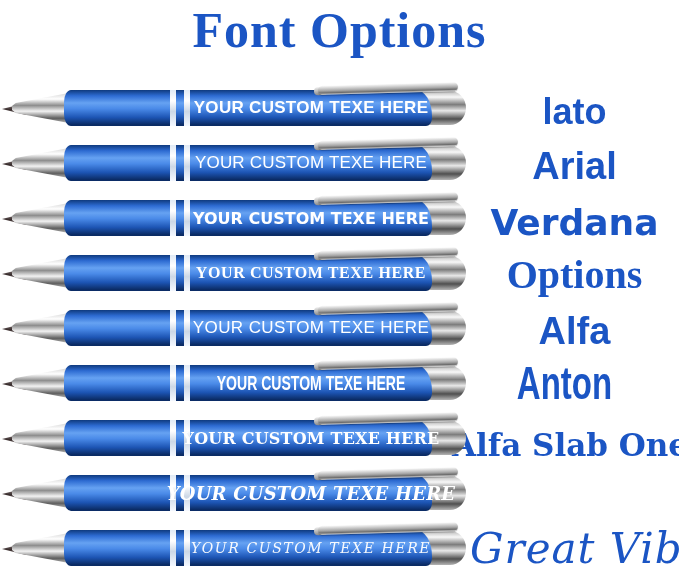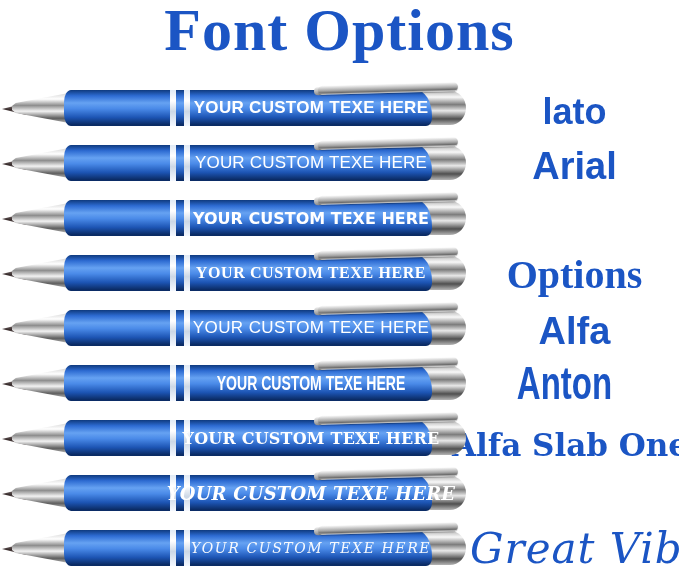--- a/index.html
+++ b/index.html
@@ -1,21 +1,21 @@
 <!DOCTYPE html>
 <html><head>
 <meta charset="utf-8">
 <style>
   html,body{margin:0;padding:0;background:#fff;}
   #stage{position:relative;width:679px;height:588px;background:#fff;overflow:hidden;
          font-family:"Liberation Sans",sans-serif;}
 
   
   .title{width:100%;text-align:center;padding-top:2px;height:62px;box-sizing:border-box;
-         font-family:"Liberation Serif",serif;font-weight:700;font-size:60px;line-height:56px;
+         font-family:"Liberation Serif",serif;font-weight:700;font-size:50px;line-height:56px;
          color:#1b55c4;letter-spacing:1px;}
 
   
   .rows{position:absolute;top:78px;left:0;width:679px;}
   .row{position:relative;height:55px;display:flex;align-items:flex-end;}
 
   
   .pen{position:relative;width:470px;height:50px;flex:0 0 470px;}
   .nib{position:absolute;left:2px;top:20px;width:24px;height:12px;
        background:linear-gradient(180deg,#9a8f8f,#3a2e2e 55%,#6b5f5f);
@@ -110,20 +110,21 @@
         <div class="endcap"></div>
         <div class="nib"></div>
         <div class="cone"></div>
         <div class="barrel"></div>
         <div class="ring r1"></div>
         <div class="ring r2"></div>
         <div class="cliptip"></div>
         <div class="clip"></div>
         <div class="pt pf-verdana">YOUR CUSTOM TEXE HERE</div>
       </div>
+      <div class="label lf-verdana">Verdana</div>
     </div>
 
     <div class="row">
       <div class="pen">
         <div class="endcap"></div>
         <div class="nib"></div>
         <div class="cone"></div>
         <div class="barrel"></div>
         <div class="ring r1"></div>
         <div class="ring r2"></div>

